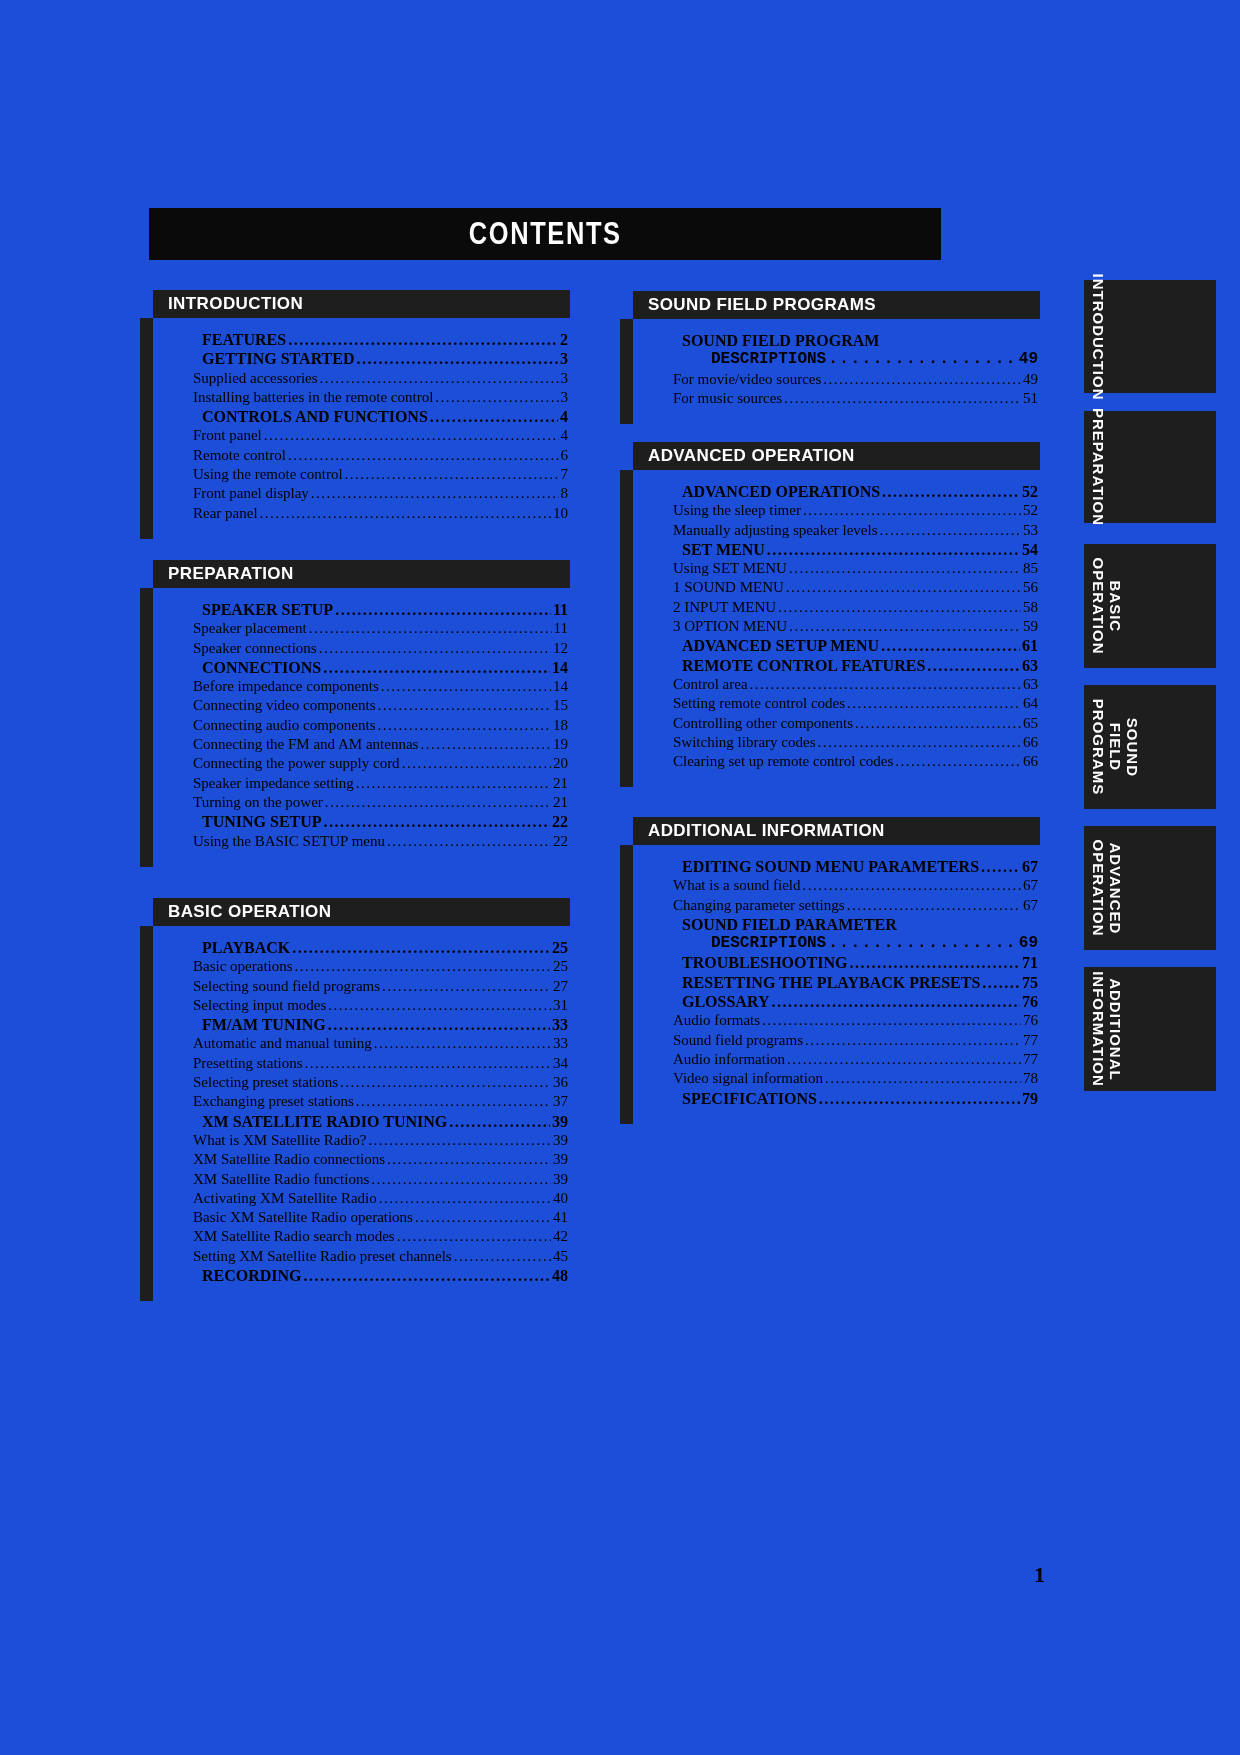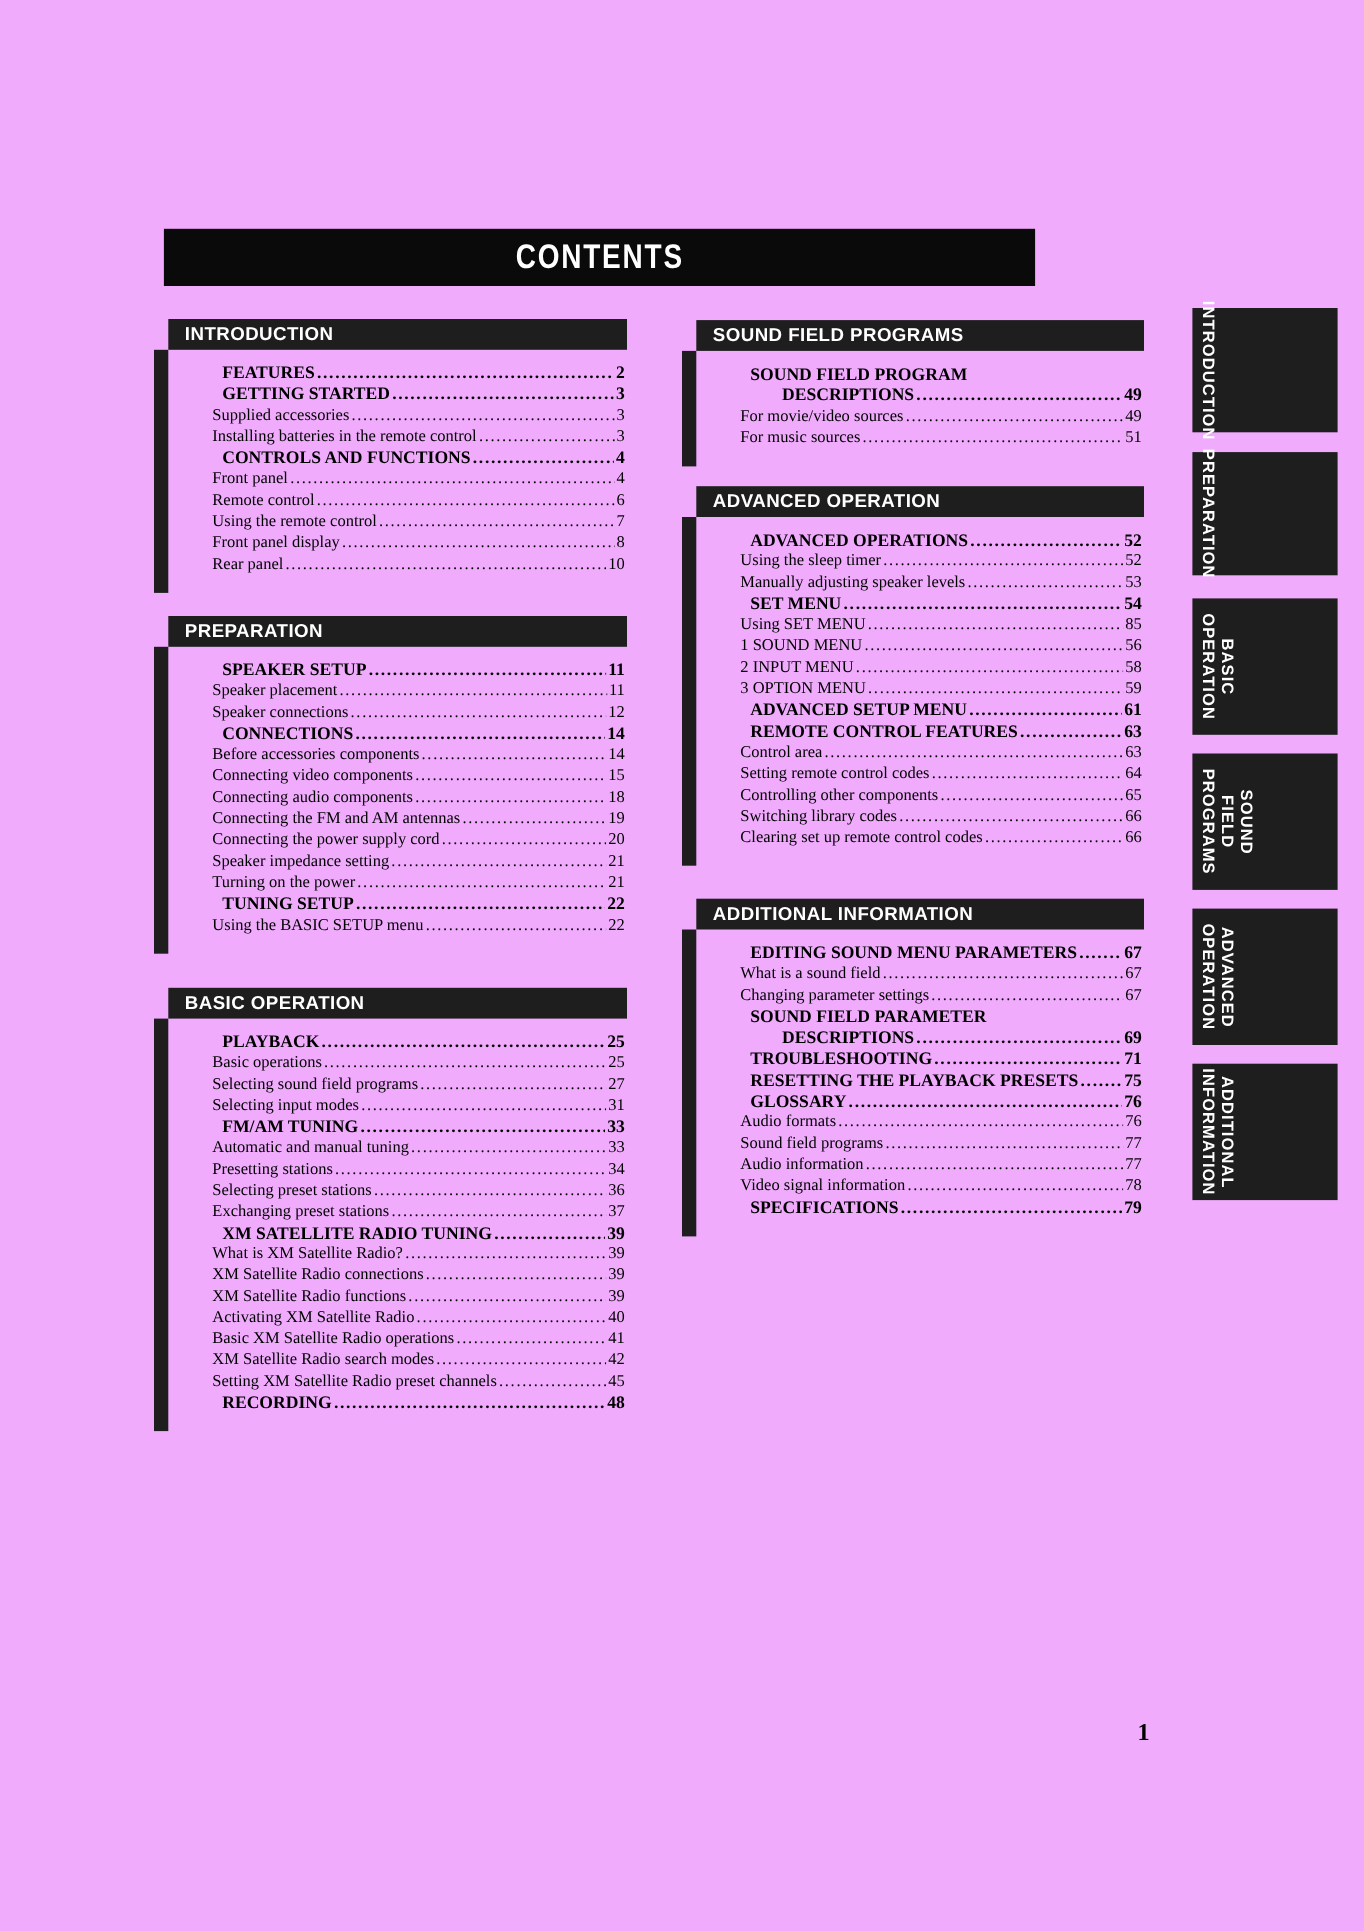--- a/index.html
+++ b/index.html
@@ -1,17 +1,17 @@
 <!DOCTYPE html>
 <html><head>
 <meta charset="utf-8">
 <style>
   html,body{margin:0;padding:0;background:#fff;}
   .page{
-    position:relative;width:1240px;height:1755px;background:#f0abfc;overflow:hidden;
+    position:relative;width:1240px;height:1755px;background:#1d4ed8;overflow:hidden;
     font-family:"Liberation Serif","DejaVu Serif",serif;color:#000;
   }
   
   .contents-bar{
     position:absolute;left:149px;top:208px;width:792px;height:52px;
     background:#0a0a0a;display:flex;align-items:center;justify-content:center;
   }
   .contents-text{
     color:#fff;font-family:"Liberation Sans","DejaVu Sans",sans-serif;
     font-weight:bold;font-size:31px;letter-spacing:2px;
@@ -25,21 +25,21 @@
     font-size:17px;letter-spacing:0.4px;padding-left:15px;
   }
   .sec-body{
     border-left:13px solid #1e1e1e;
     padding:12px 2px 16px 0;
   }
   .entry{display:flex;align-items:baseline;line-height:19.3px;}
   .entry .label{white-space:nowrap;flex:0 0 auto;}
   .entry.main{font-weight:bold;font-size:16px;padding-left:23px;margin-left:26px;}
   .entry.sub{font-size:15px;padding-left:40px;}
-  .entry.cont{padding-left:52px;}
+  .entry.cont{padding-left:52px;font-family:Liberation Mono, monospace;}
   .dots{flex:1 1 auto;min-width:0;overflow:hidden;white-space:nowrap;letter-spacing:1.5px;margin:0 2px 0 2px;}
   .pg{flex:0 0 auto;}
   
   .tab{
     position:absolute;left:1084px;width:132px;background:#1e1e1e;
   }
   .tab-text{
     position:absolute;left:6px;top:50%;transform:translateY(-50%);
     writing-mode:vertical-rl;text-align:center;white-space:pre-line;
     color:#fff;font-family:"Liberation Sans","DejaVu Sans",sans-serif;
@@ -132,21 +132,21 @@
           <span class="label">Speaker connections</span>
           <span class="dots">............................................................................................................................................................................................................................</span>
           <span class="pg">12</span>
         </div>
         <div class="entry main">
           <span class="label">CONNECTIONS</span>
           <span class="dots">............................................................................................................................................................................................................................</span>
           <span class="pg">14</span>
         </div>
         <div class="entry sub">
-          <span class="label">Before accessories components</span>
+          <span class="label">Before impedance components</span>
           <span class="dots">............................................................................................................................................................................................................................</span>
           <span class="pg">14</span>
         </div>
         <div class="entry sub">
           <span class="label">Connecting video components</span>
           <span class="dots">............................................................................................................................................................................................................................</span>
           <span class="pg">15</span>
         </div>
         <div class="entry sub">
           <span class="label">Connecting audio components</span>

